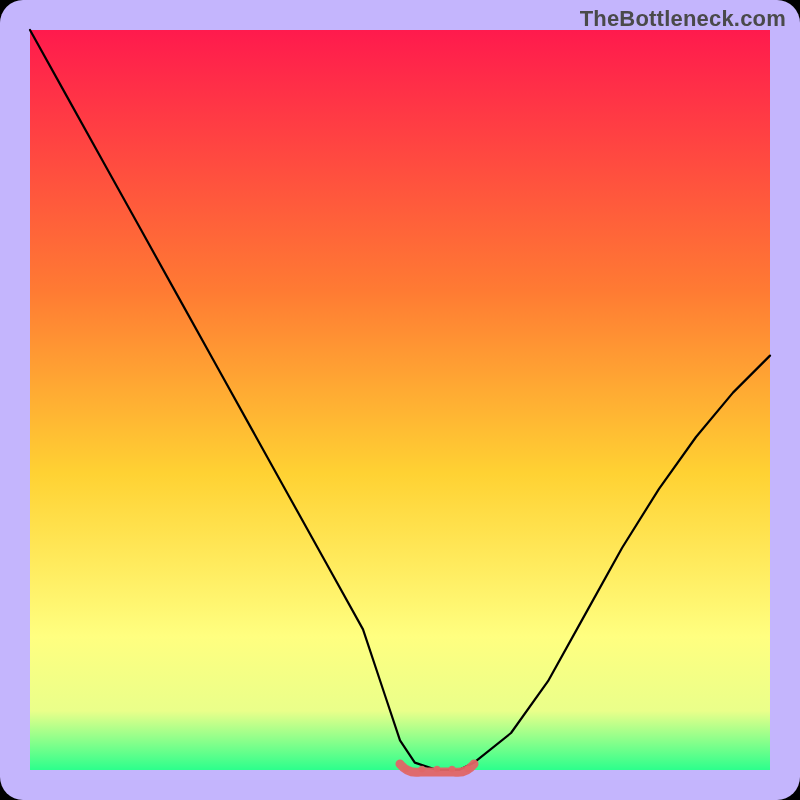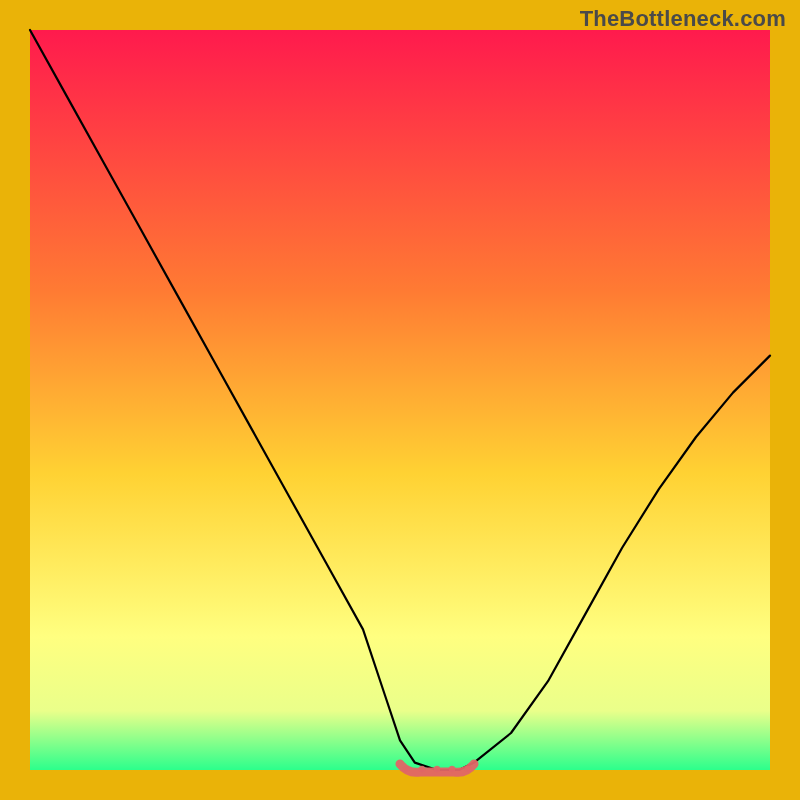--- a/index.html
+++ b/index.html
@@ -9,21 +9,22 @@
     height: 800px;
     background: #000;
     overflow: hidden;
   }
   .frame {
     position: absolute;
     left: 0;
     top: 0;
     width: 800px;
     height: 800px;
-    background: #eab308;
+    background: #c4b5fd;
+    border-radius: 23px;
   }
   .watermark {
     position: absolute;
     top: 6px;
     right: 14px;
     font-family: Arial, Helvetica, sans-serif;
     font-size: 22px;
     font-weight: 600;
     color: #4a4a4a;
     letter-spacing: 0.2px;

